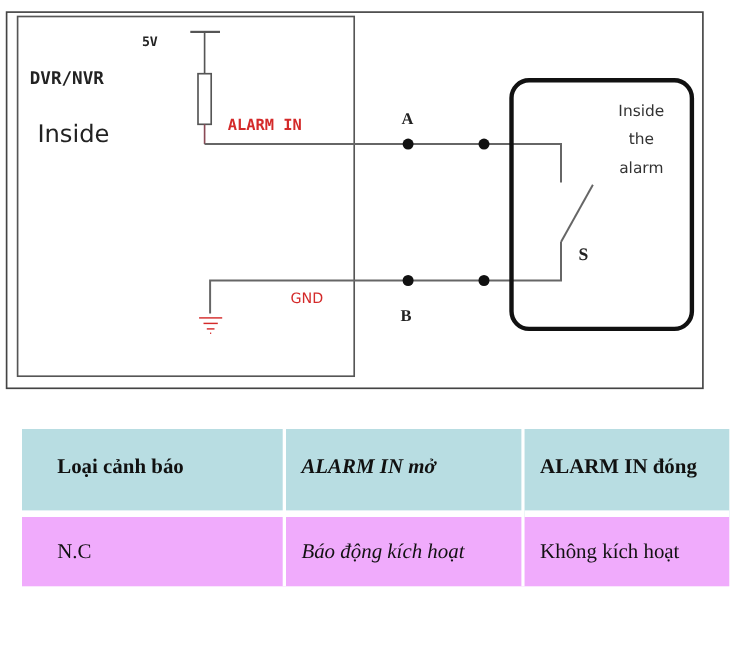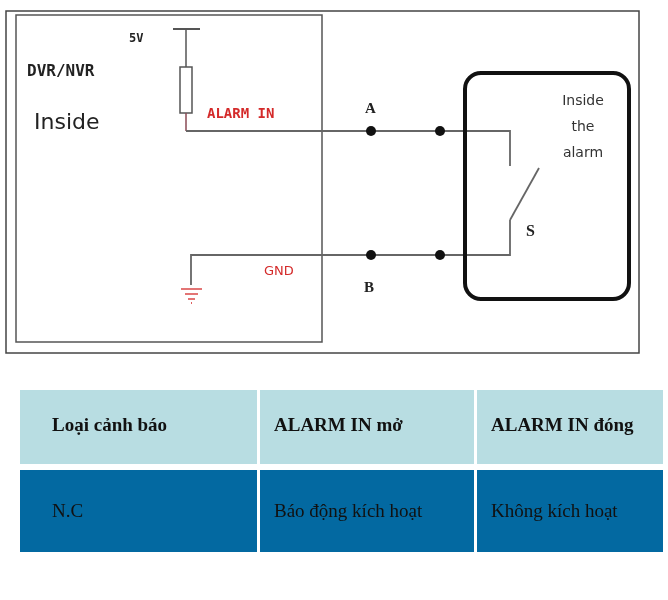--- a/index.html
+++ b/index.html
@@ -16,23 +16,23 @@
     #alarm-table th, #alarm-table td {
       text-align: left; padding: 0 0 0 14px; vertical-align: middle;
       border-right: 3px solid #ffffff;
     }
     #alarm-table th:last-child, #alarm-table td:last-child { border-right: none; }
     #alarm-table thead th {
       background: #b8dde2; height: 70px; font-weight: bold; padding-bottom: 4px;
       border-bottom: 6px solid #ffffff;
     }
     #alarm-table tbody tr.r0 td { background: #e3f1f3; height: 64px; }
-    #alarm-table tbody tr.r1 td { background: #0369a1; height: 82px; }
+    #alarm-table tbody tr.r1 td { background: #f0abfc; height: 63px; }
     #alarm-table th:nth-child(1), #alarm-table td:nth-child(1) { width: 205px; padding-left: 32px; }
-    #alarm-table th:nth-child(2), #alarm-table td:nth-child(2) { width: 200px; }
+    #alarm-table th:nth-child(2), #alarm-table td:nth-child(2) { width: 200px; font-style: italic; }
   </style>
 </head>
 <body>
 
 <svg id="diagram" viewBox="0 0 668 370" xmlns="http://www.w3.org/2000/svg">
 
   <rect x="6" y="11" width="633" height="342" fill="#ffffff" stroke="#444" stroke-width="1.5"></rect>
 
   <rect x="16" y="15" width="306" height="327" fill="none" stroke="#555" stroke-width="1.5"></rect>
 

